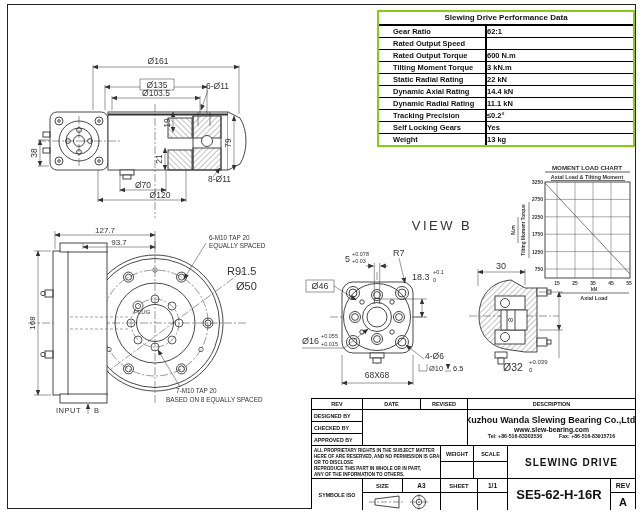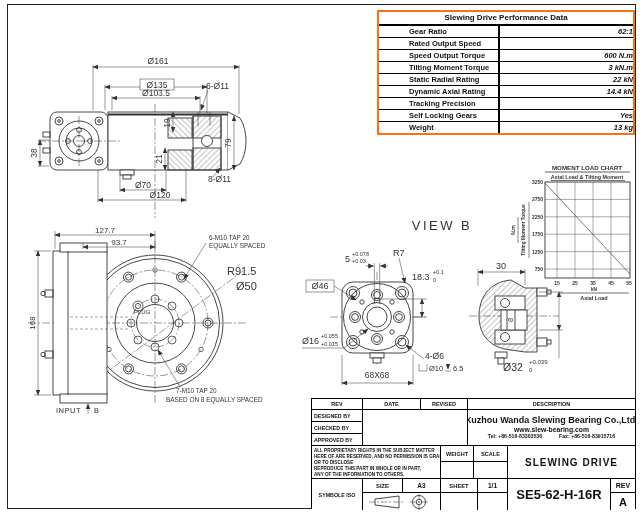--- a/index.html
+++ b/index.html
@@ -1,26 +1,26 @@
 <!DOCTYPE html>
 <html><head>
 <meta charset="utf-8">
 <style>
   html,body{margin:0;padding:0;background:#fff;}
   #sheet{position:relative;width:642px;height:514px;background:#fff;overflow:hidden;
          font-family:"Liberation Sans",sans-serif;color:#111;}
   .frame{position:absolute;left:7px;top:4px;right:6px;bottom:5px;border:1.5px solid #222;}
   svg text{font-family:"Liberation Sans",sans-serif;fill:#333;}
   
-  .perf{position:absolute;left:377px;top:10px;width:258px;border:2px solid #f97316;background:#fff;box-sizing:border-box;}
+  .perf{position:absolute;left:377px;top:10px;width:258px;border:2px solid #84cc16;background:#fff;box-sizing:border-box;}
   .perf-title{height:12px;line-height:12px;border-bottom:2px solid #000;text-align:center;font-weight:bold;font-size:8px;}
   .prow{display:flex;height:11px;border-bottom:1.5px solid #000;}
   .prow:last-child{border-bottom:none;}
-  .plabel{width:121px;border-right:2px solid #000;padding-left:30px;font-size:7.5px;font-weight:bold;line-height:11px;white-space:nowrap;box-sizing:border-box;}
-  .pvalue{flex:1;text-align:right;font-size:7.5px;font-weight:bold;line-height:11px;font-style:italic;}
+  .plabel{width:108px;border-right:2px solid #000;padding-left:14px;font-size:7.5px;font-weight:bold;line-height:11px;white-space:nowrap;box-sizing:border-box;}
+  .pvalue{flex:1;text-align:left;font-size:7.5px;font-weight:bold;line-height:11px;}
   
   .tblock{position:absolute;left:311px;top:398px;width:325px;height:111px;border:1.5px solid #000;box-sizing:border-box;background:#fff;font-weight:bold;}
   .cell{position:absolute;box-sizing:border-box;border-right:1px solid #000;border-bottom:1px solid #000;
         display:flex;align-items:center;justify-content:center;background:#fff;overflow:hidden;white-space:nowrap;}
   .cell.left{justify-content:flex-start;padding-left:2px;}
   .company{flex-direction:column;line-height:1.15;}
   .legal{font-size:4.6px;line-height:6px;display:block;padding:2px 1px 0 2px;}
 </style>
 </head>
 <body>
@@ -31,37 +31,42 @@
   <div class="perf">
     <div class="perf-title">Slewing Drive Performance Data</div>
     <div class="prow">
         <div class="plabel">Gear Ratio</div>
         <div class="pvalue">62:1</div>
       </div>
     <div class="prow">
         <div class="plabel">Rated Output Speed</div>
       </div>
     <div class="prow">
-        <div class="plabel">Speed Output Torque</div>
+        <div class="plabel">Rated Output Torque</div>
         <div class="pvalue">600 N.m</div>
       </div>
     <div class="prow">
         <div class="plabel">Tilting Moment Torque</div>
         <div class="pvalue">3 kN.m</div>
       </div>
     <div class="prow">
         <div class="plabel">Static Radial Rating</div>
         <div class="pvalue">22 kN</div>
       </div>
     <div class="prow">
         <div class="plabel">Dynamic Axial Rating</div>
         <div class="pvalue">14.4 kN</div>
       </div>
     <div class="prow">
+        <div class="plabel">Dynamic Radial Rating</div>
+        <div class="pvalue">11.1 kN</div>
+      </div>
+    <div class="prow">
         <div class="plabel">Tracking  Precision</div>
+        <div class="pvalue">≤0.2°</div>
       </div>
     <div class="prow">
         <div class="plabel">Self Locking Gears</div>
         <div class="pvalue">Yes</div>
       </div>
     <div class="prow">
         <div class="plabel">Weight</div>
         <div class="pvalue">13 kg</div>
       </div>
   </div>

